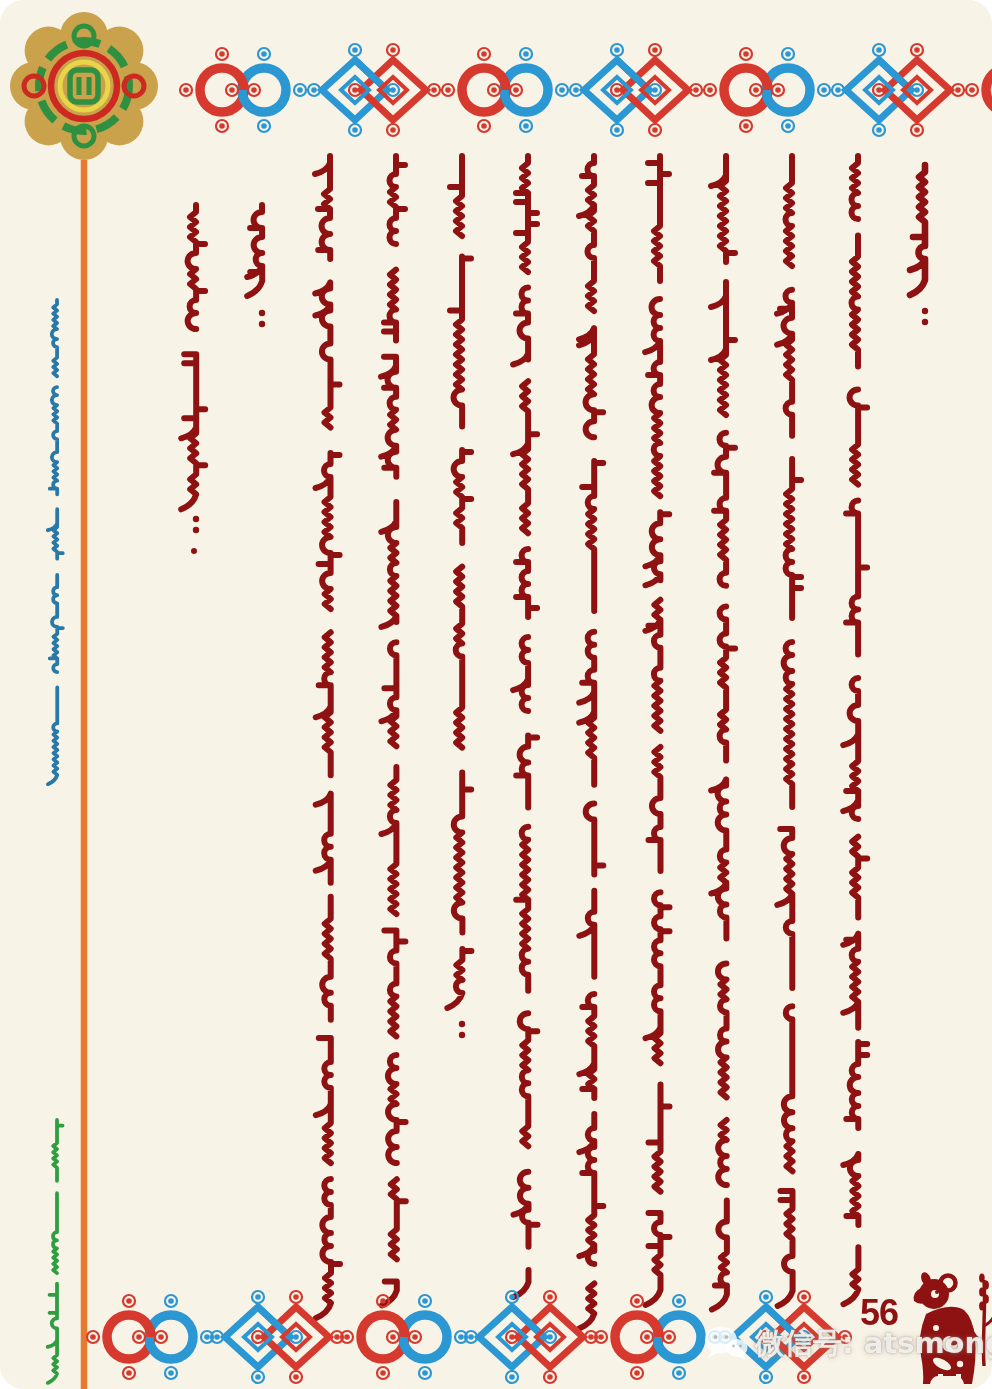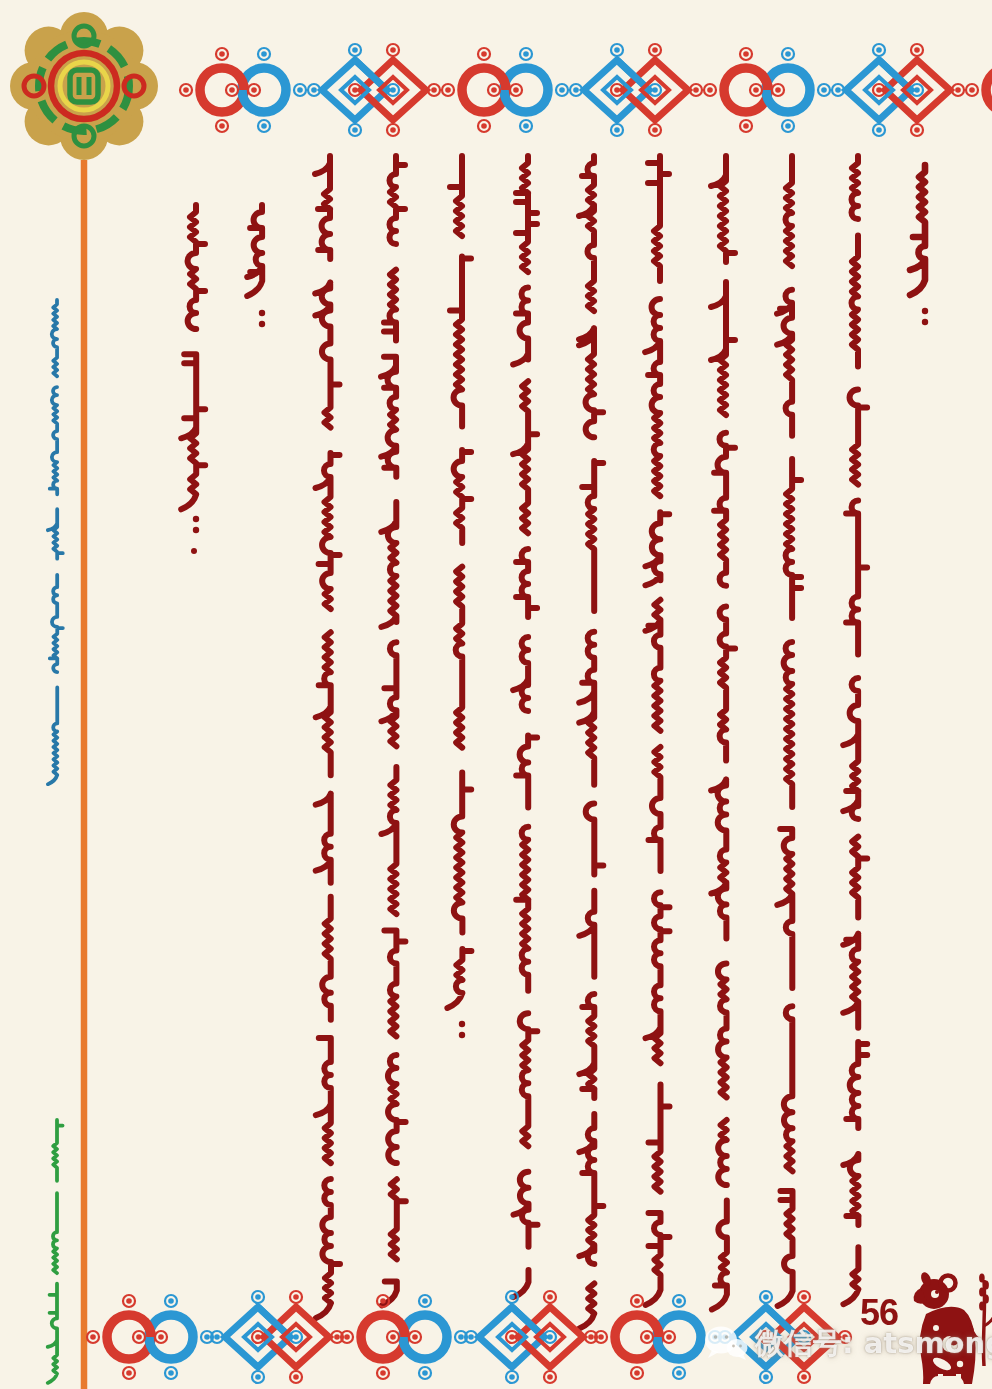--- a/index.html
+++ b/index.html
@@ -26,21 +26,21 @@
     font-family:"DejaVu Sans","Liberation Sans",sans-serif;
     font-size:29px;font-weight:bold;
     color:rgba(255,255,255,0.82);
     text-shadow:0 0 2px rgba(150,138,120,0.85),0 0 6px rgba(150,138,120,0.4);
     white-space:nowrap;
   }
 </style>
 </head>
 <body>
 
-<div class="page" style="background: rgb(248, 243, 231);">
+<div class="page" style="background: rgb(248, 243, 231); border-radius: 24px;">
   <svg id="art" width="992" height="1389" viewBox="0 0 992 1389" xmlns="http://www.w3.org/2000/svg">
       <rect x="0" y="0" width="992" height="1389" fill="#f8f3e7"></rect>
       <g>
         <g transform="translate(925,165)">
           <path d="M0,0 v7 l-6,5 l6,5 l-6,5 l6,5 l-6,5 l6,5 l-6,5 l6,5 l-6,5 l6,5 v15 h-12 m12,0 v9 a6.5,6.5 0 1 0 0,13 q-3,8 -15,11 m15,-11 v6 v15 q-3,10 -15,15" fill="none" stroke="#8e1212" stroke-width="6.6" stroke-linecap="round" stroke-linejoin="round"></path>
           <circle cx="0" cy="146" r="3.2" fill="#8e1212"></circle>
           <circle cx="0" cy="157" r="3.2" fill="#8e1212"></circle>
         </g>
         <g transform="translate(858,156)">
           <path d="M0,0 v7 l-6,5 l6,5 l-6,5 l6,5 l-6,5 l6,5 a6.5,6.5 0 1 0 0,13 a6.5,6.5 0 1 0 0,13 m0,16.6 v21 l-6,5 l6,5 l-6,5 l6,5 l-6,5 l6,5 l-6,5 l6,5 a6.5,6.5 0 1 0 0,13 l-6,5 l6,5 l-6,5 l6,5 l-6,5 l6,5 l-6,5 l6,5 v17 m0,22.9 a8.5,8 0 1 0 0.1,16 v3 m2,-1 h7 m-9,1 v8 v14 v14 l-6,5 l6,5 l-6,5 l6,5 l-6,5 l6,5 l-6,5 l6,5 m0,15.9 a6.5,6.5 0 1 0 0,13 h-12 m12,0 v9 v21 v22 v3 m2,-1 h7 m-9,1 v8 v20 a6.5,6.5 0 1 0 0,13 a6.5,6.5 0 1 0 0,13 h-12 m12,0 v9 v23 m0,23.7 a6.5,6.5 0 1 0 0,13 v14 a8.5,8 0 1 0 0.1,16 v13 q-3,8 -15,11 m15,-11 v6 v21 l-6,5 l6,5 l-6,5 l6,5 l-6,5 l6,5 h-12 m12,0 v9 q-3,8 -15,11 m15,-11 v6 a6.5,6.5 0 1 0 0,13 m0,17.5 l-6,5 l6,5 l-6,5 l6,5 v3 m2,-1 h7 m-9,1 v8 l-6,5 l6,5 l-6,5 l6,5 l-6,5 l6,5 v20 m0,16.2 q-3,8 -15,11 m15,-11 v6 h-12 m12,0 v9 a6.5,6.5 0 1 0 0,13 l-6,5 l6,5 l-6,5 l6,5 l-6,5 l6,5 l-6,5 l6,5 q-3,8 -15,11 m15,-11 v6 v20 m0,14.3 v3 m2,-1 h7 m-9,1 v8 v3 m2,-1 h7 m-9,1 v8 a6.5,6.5 0 1 0 0,13 a8.5,8 0 1 0 0.1,16 a6.5,6.5 0 1 0 0,13 a6.5,6.5 0 1 0 0,13 h-12 m12,0 v9 m0,25.9 q-3,8 -15,11 m15,-11 v6 a8.5,8 0 1 0 0.1,16 l-6,5 l6,5 l-6,5 l6,5 l-6,5 l6,5 l-6,5 l6,5 h-12 m12,0 v9 m0,22.2 v22 l-6,5 l6,5 l-6,5 l6,5 q-3,10 -15,15" fill="none" stroke="#8e1212" stroke-width="6" stroke-linecap="round" stroke-linejoin="round"></path>

